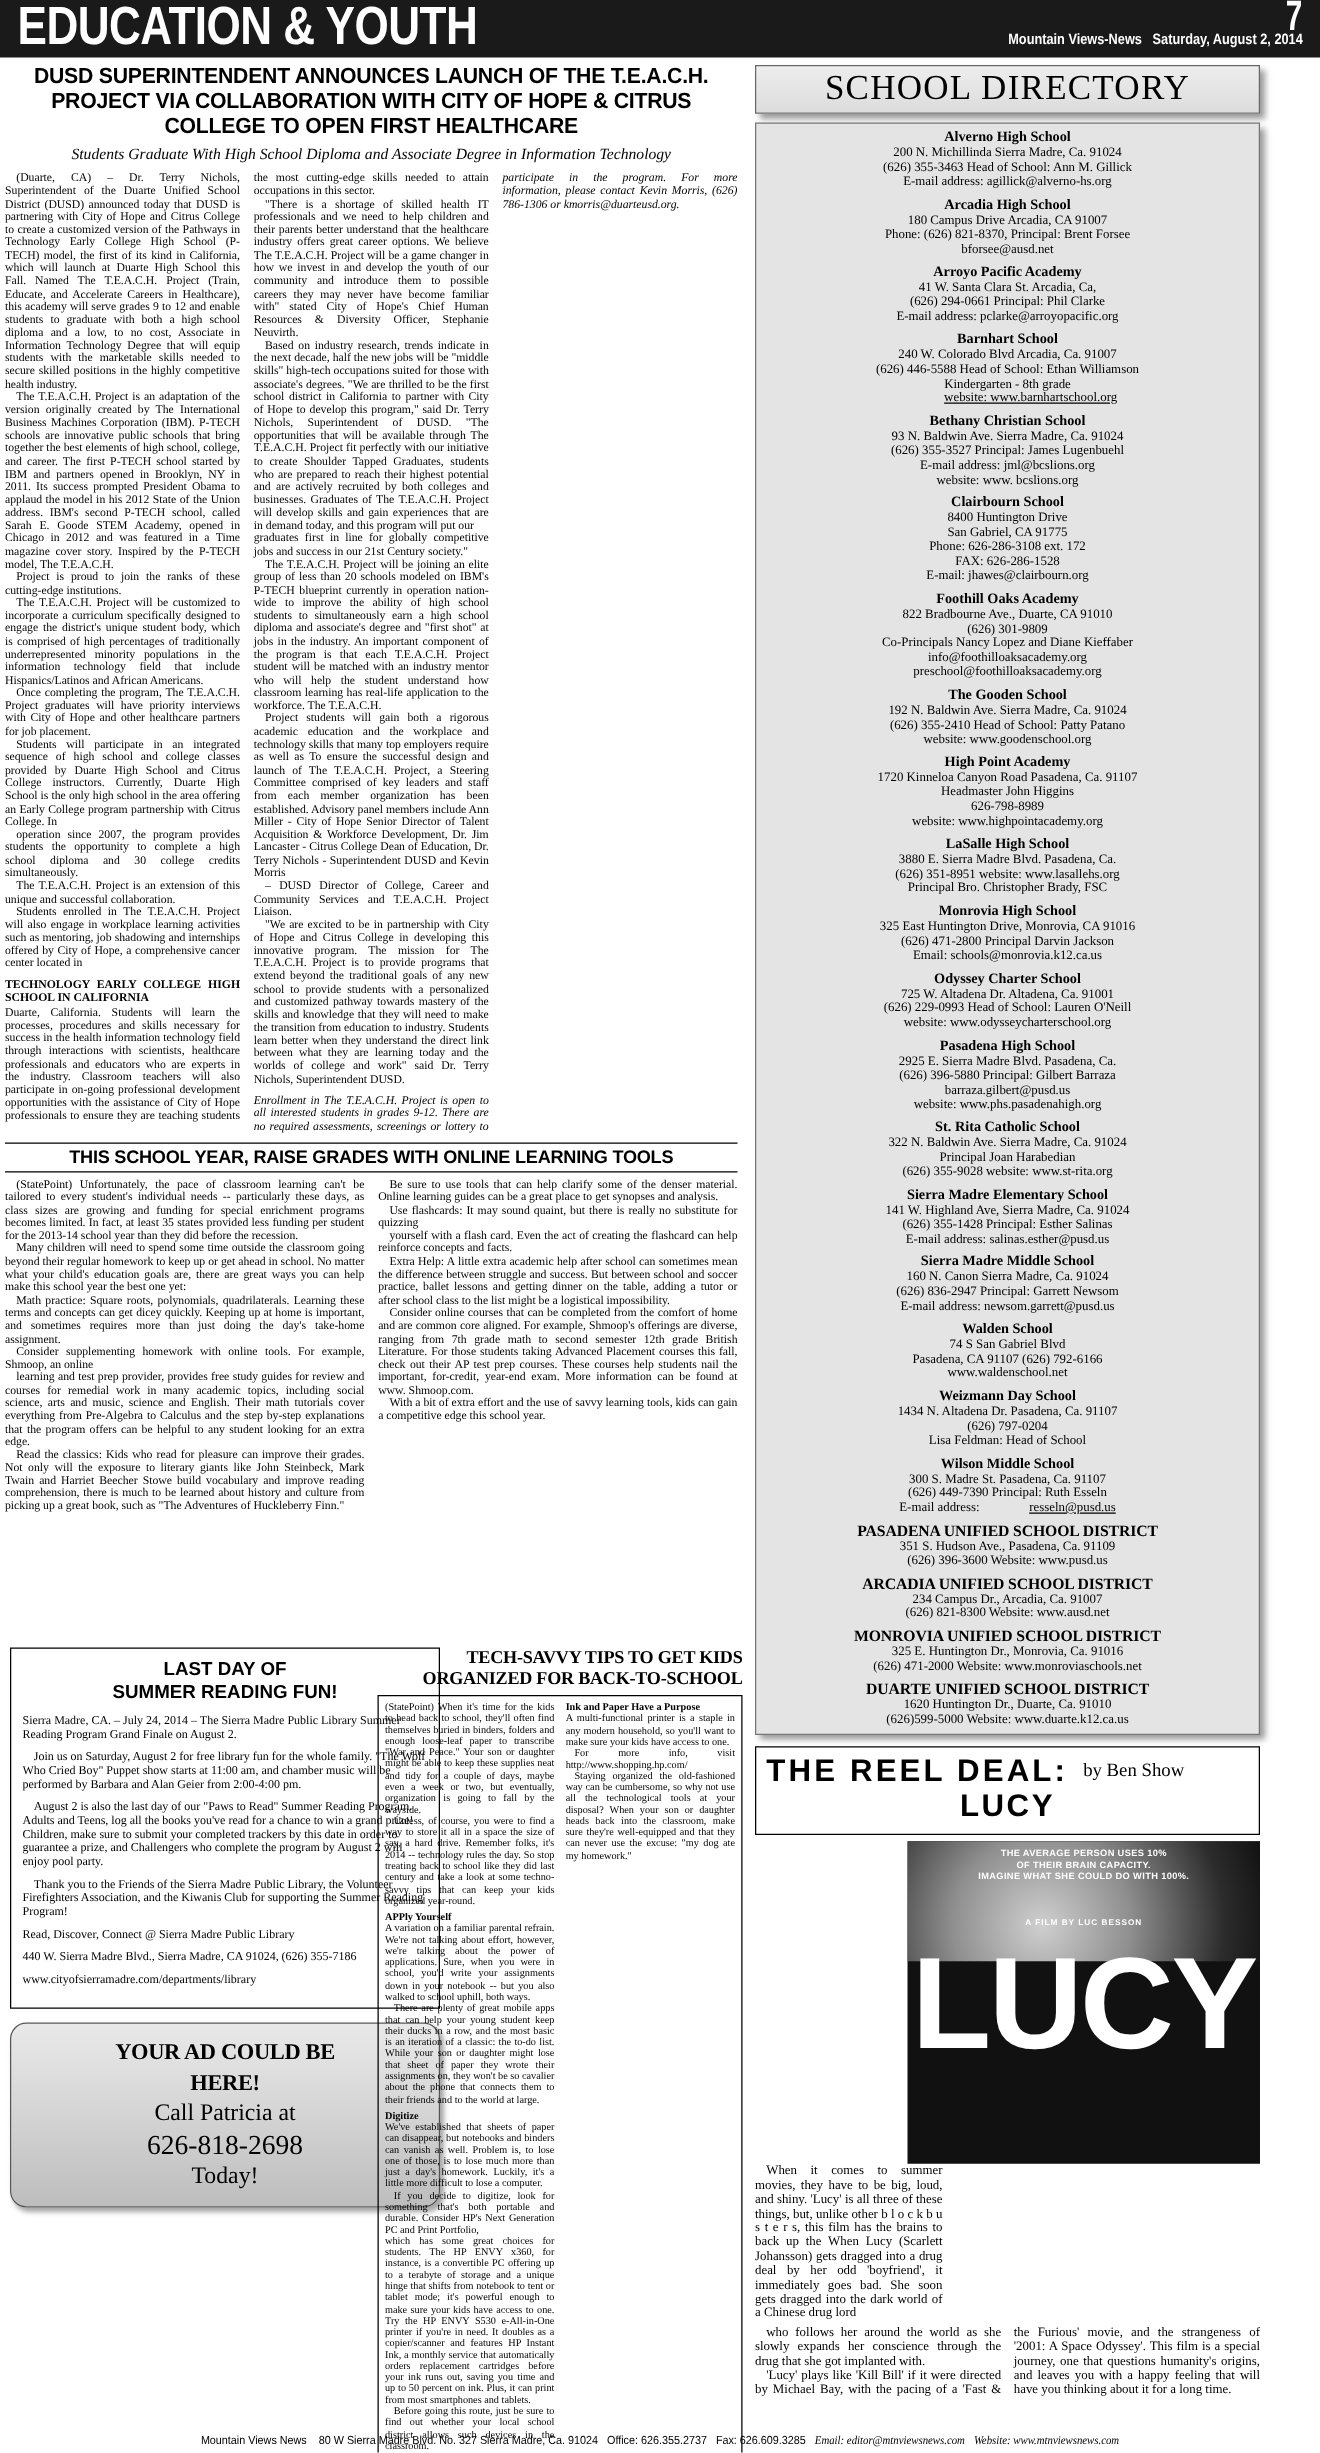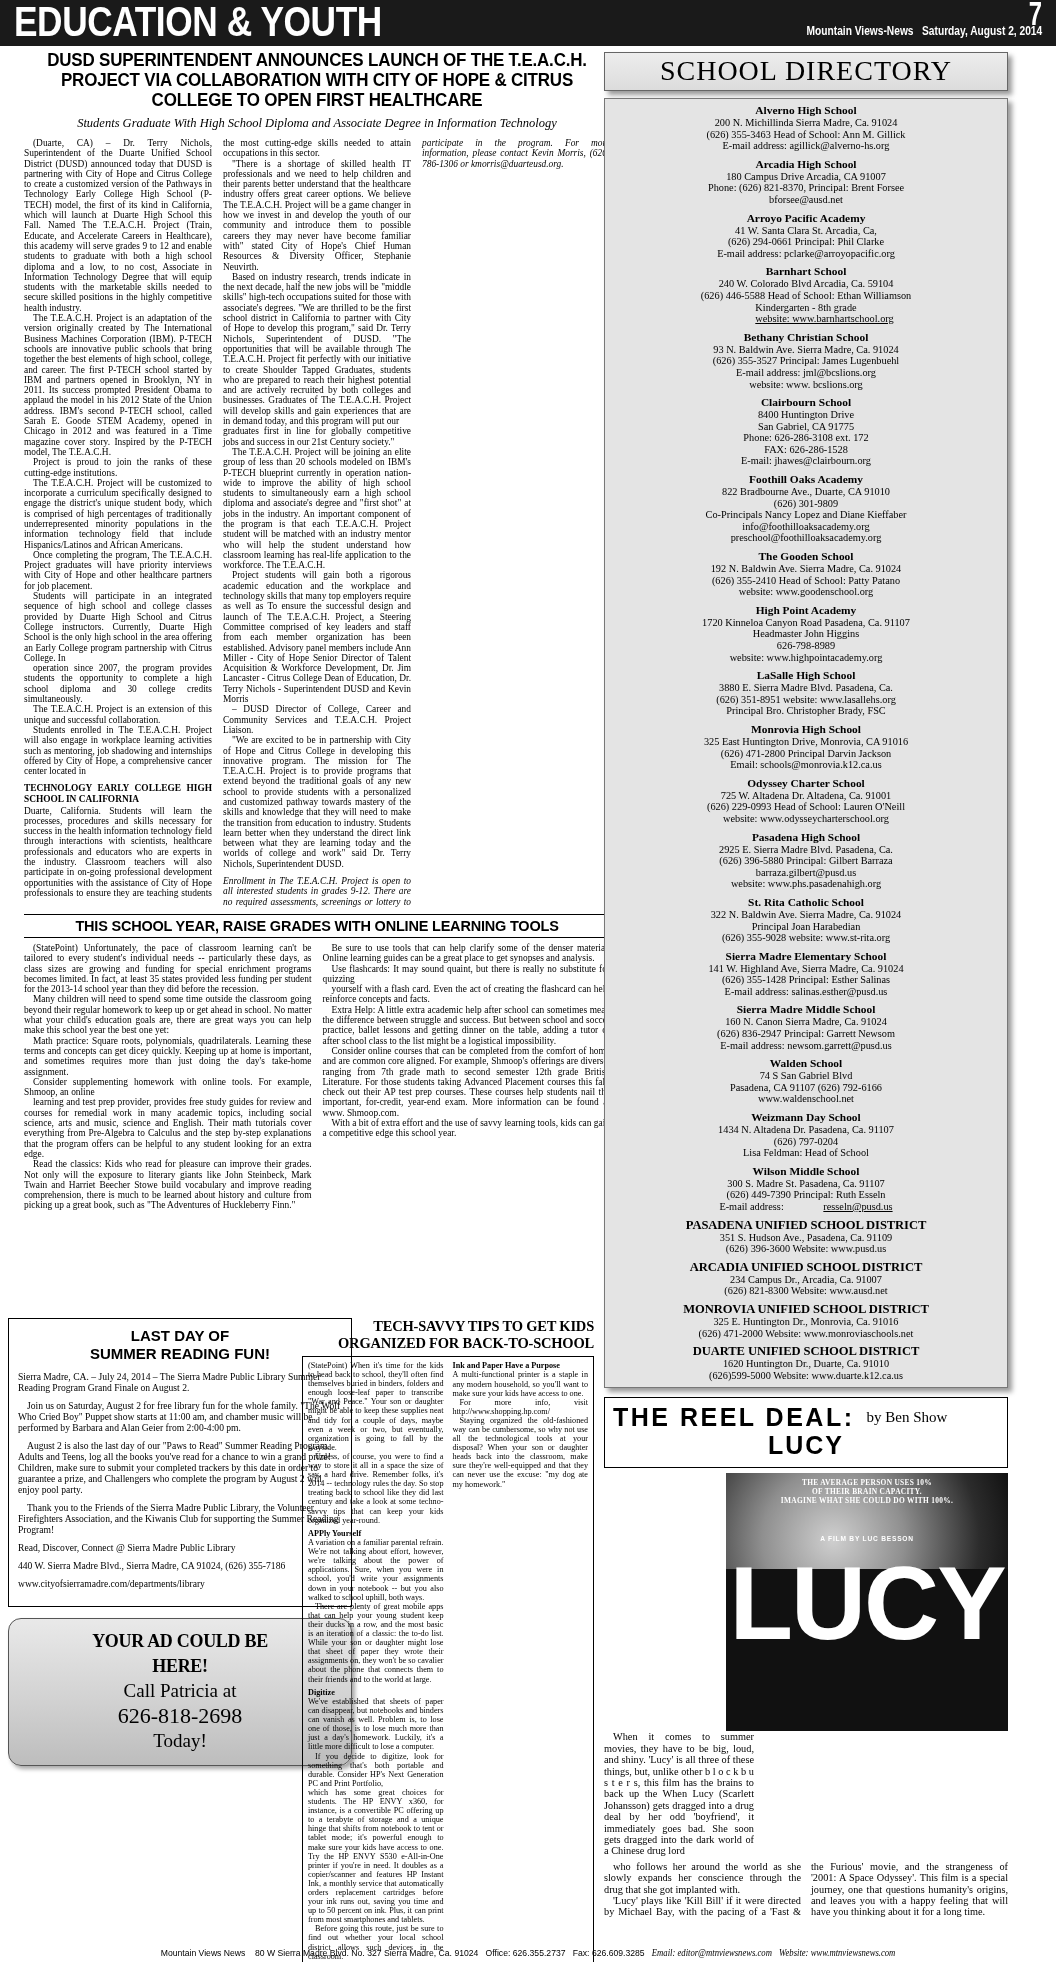--- a/index.html
+++ b/index.html
@@ -32,21 +32,21 @@
   }
   .masthead-meta{
     position:absolute; right:14px; top:24px;
     font-family:"Liberation Sans", sans-serif;
     font-weight:bold; font-size:12px;
     transform:scaleX(0.85); transform-origin:right top;
     white-space:nowrap;
   }
 
   
-  .left-zone{ position:absolute; left:24px; top:50px; width:586px; }
+  .left-zone{ position:absolute; left:4px; top:50px; width:586px; }
 
   .headline{
     font-family:"Liberation Sans", sans-serif;
     font-weight:bold; font-size:17.5px; line-height:20px;
     text-align:center; letter-spacing:-0.2px;
     transform:scaleX(0.97); transform-origin:center top;
   }
   .subhead{
     font-family:"Liberation Serif", serif;
     font-style:italic; font-size:12.5px; text-align:center;
@@ -193,21 +193,21 @@
     float:right; width:282px; height:258px;
     background:#111; position:relative; overflow:hidden;
   }
   .poster .ptop{
     position:absolute; left:0; right:0; top:0; height:96px;
     background:radial-gradient(circle at 38% 70%, #cfcfcf 0%, #8f8f8f 38%, #2c2c2c 78%, #111 100%);
   }
   .poster .tagline{
     position:absolute; left:0; right:0; top:5px;
     color:#fff; text-align:center;
-    font-family:Liberation Serif, serif; font-weight:bold;
+    font-family:Liberation Sans, sans-serif; font-weight:bold;
     font-size:7.4px; line-height:9px; letter-spacing:0.3px;
   }
   .poster .credit{
     position:absolute; left:0; right:0; top:62px;
     color:#fff; text-align:center;
     font-family:"Liberation Sans", sans-serif; font-weight:bold;
     font-size:6.6px; letter-spacing:0.8px;
   }
   .poster .ptitle{
     position:absolute; left:0; right:0; top:78px;
@@ -363,21 +363,21 @@
 
     <div class="sch">
       <div class="nm">Arroyo Pacific Academy</div>
       <div class="ln">41 W. Santa Clara St.  Arcadia, Ca,</div>
       <div class="ln">(626) 294-0661 Principal: Phil Clarke</div>
       <div class="ln">E-mail address: pclarke@arroyopacific.org</div>
     </div>
 
     <div class="sch">
       <div class="nm">Barnhart School</div>
-      <div class="ln">240 W. Colorado Blvd  Arcadia, Ca.  59104</div>
+      <div class="ln">240 W. Colorado Blvd  Arcadia, Ca.  91007</div>
       <div class="ln">(626) 446-5588 Head of School:  Ethan Williamson</div>
       <div class="ln">Kindergarten - 8th grade</div>
       <div class="ln"><u>website:  www.barnhartschool.org</u></div>
     </div>
 
     <div class="sch">
       <div class="nm">Bethany Christian School</div>
       <div class="ln">93 N. Baldwin Ave.  Sierra Madre, Ca. 91024</div>
       <div class="ln">(626) 355-3527 Principal: James Lugenbuehl</div>
       <div class="ln">E-mail address: jml@bcslions.org</div>

